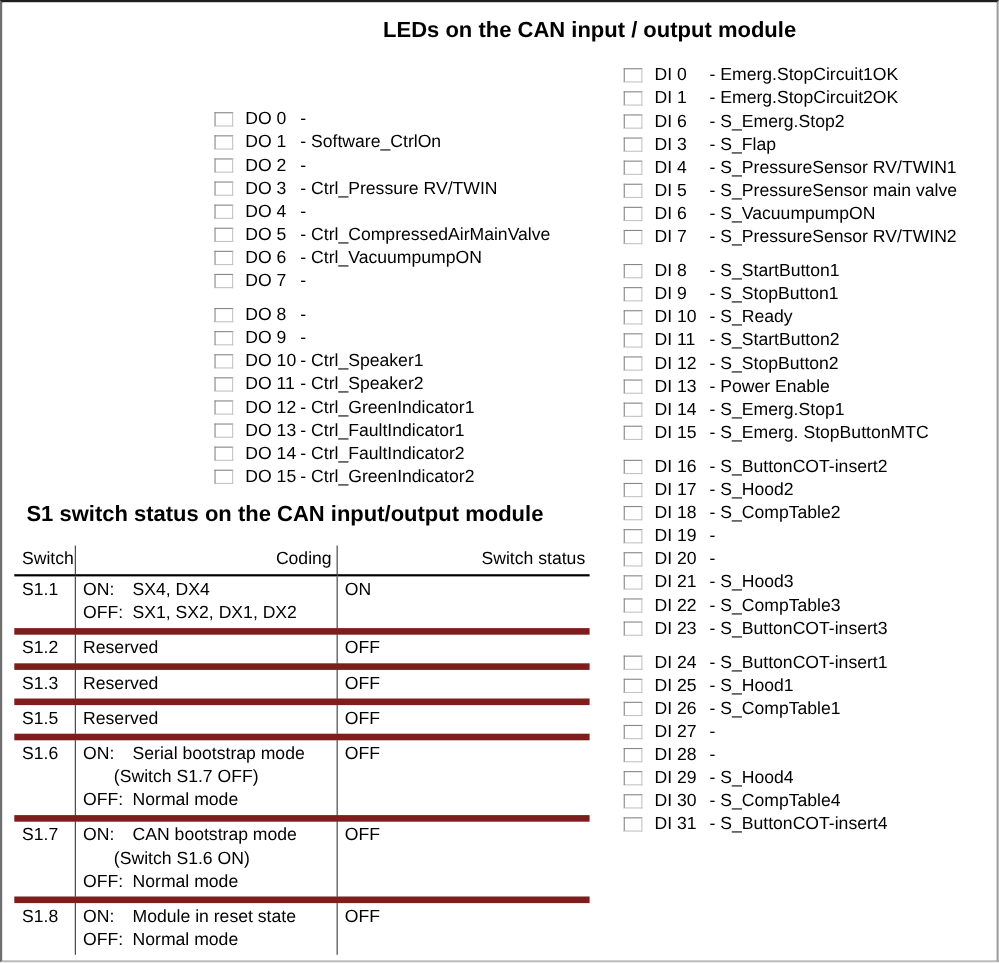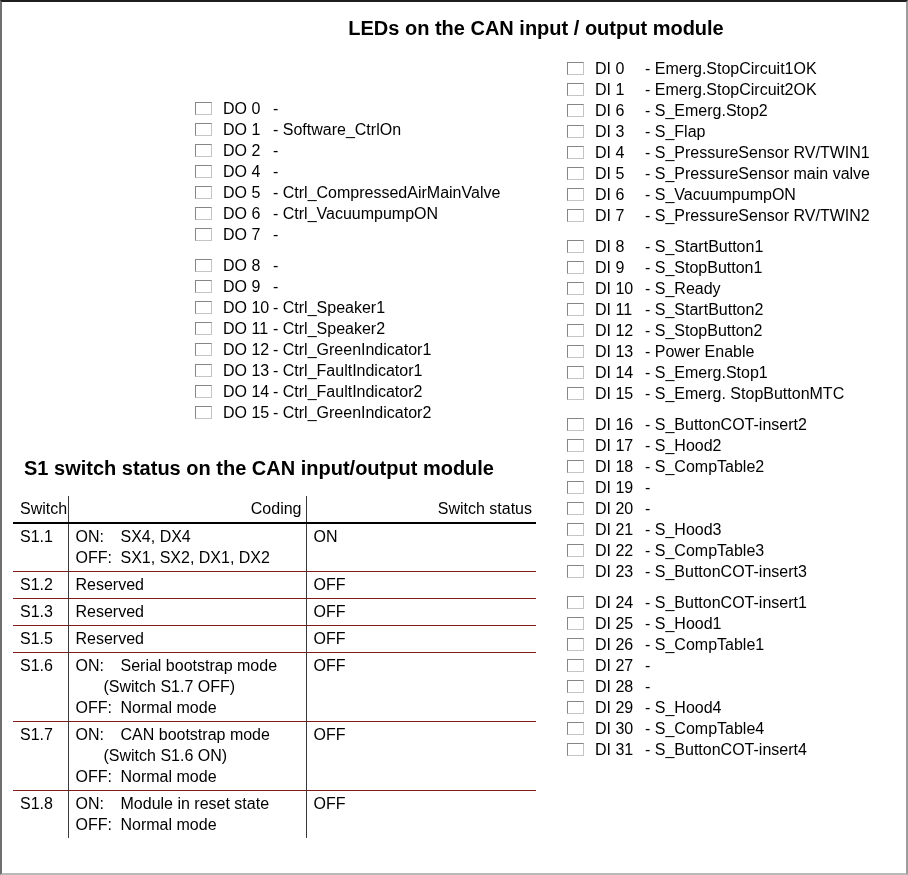--- a/index.html
+++ b/index.html
@@ -24,21 +24,21 @@
   table.switch-table{position:absolute;left:11px;top:494px;border-collapse:collapse;
     table-layout:fixed;width:523px;font-size:16px;}
   .switch-table col.c1{width:55px;}
   .switch-table col.c2{width:238px;}
   .switch-table col.c3{width:230px;}
   .switch-table th{font-weight:normal;text-align:right;vertical-align:bottom;
     padding:3px 4px 4px 7px;border-bottom:2px solid #000;line-height:19px;}
   .switch-table th+th{border-left:1px solid #3a3a3a;}
   .switch-table td{vertical-align:top;padding:2px 4px 3px 7px;line-height:21px;}
   .switch-table td+td{border-left:1px solid #3a3a3a;}
-  .switch-table tbody tr{border-bottom:1px solid #7f1d1d;}
+  .switch-table tbody tr{border-bottom:6px solid #7f1d1d;}
   .switch-table tbody tr:last-child{border-bottom:none;}
   .coding-line{display:flex;}
   .coding-label{flex:none;width:45px;}
   .coding-line.indent{margin-left:28px;}
 </style>
 </head>
 <body>
 
 <div class="page">
   <h1 class="main-title">LEDs on the CAN input / output module</h1>
@@ -52,20 +52,25 @@
   </div>
         <div class="led-row">
     <span class="led-box"></span>
     <span class="led-label">DO 1</span>
     <span class="led-desc">- Software_CtrlOn</span>
   </div>
         <div class="led-row">
     <span class="led-box"></span>
     <span class="led-label">DO 2</span>
     <span class="led-desc">-</span>
+  </div>
+        <div class="led-row">
+    <span class="led-box"></span>
+    <span class="led-label">DO 3</span>
+    <span class="led-desc">- Ctrl_Pressure RV/TWIN</span>
   </div>
         <div class="led-row">
     <span class="led-box"></span>
     <span class="led-label">DO 4</span>
     <span class="led-desc">-</span>
   </div>
         <div class="led-row">
     <span class="led-box"></span>
     <span class="led-label">DO 5</span>
     <span class="led-desc">- Ctrl_CompressedAirMainValve</span>

